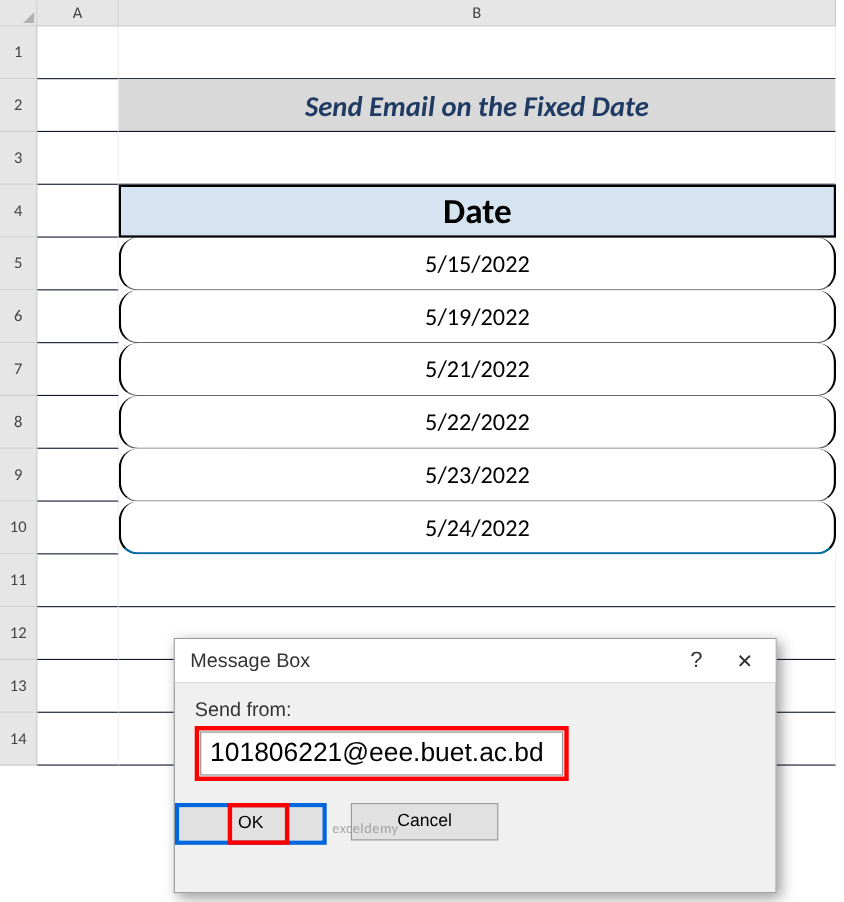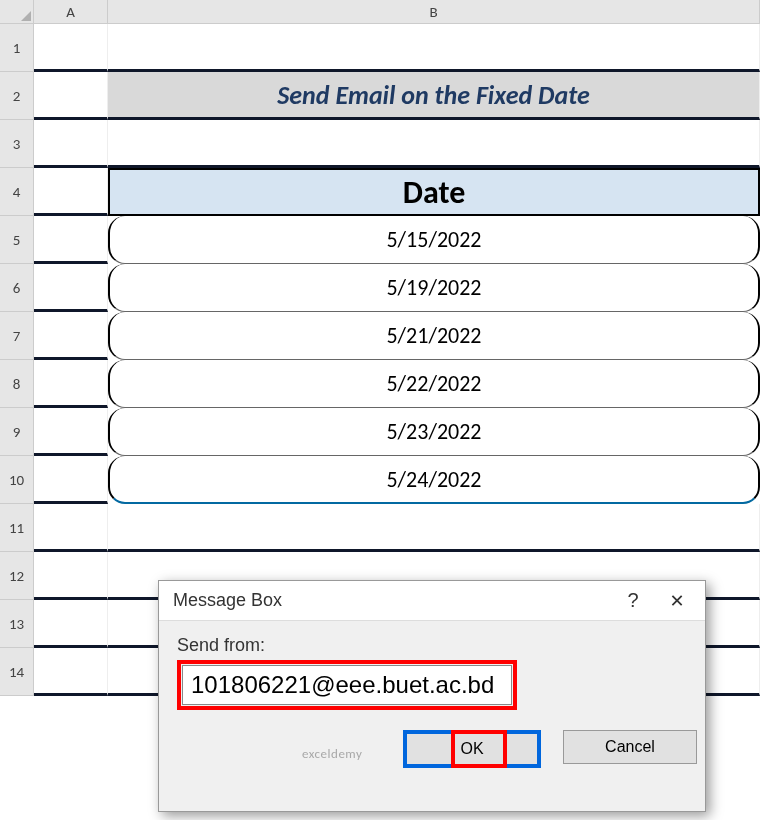--- a/index.html
+++ b/index.html
@@ -48,21 +48,21 @@
       border-right: 1px solid #ccc;
       border-bottom: 1px solid #ccc;
       font-size: 15px;
       color: #444;
       display: flex;
       align-items: center;
       justify-content: center;
     }
     .cell {
       border-right: 1px solid #eee;
-      border-bottom: 3px solid #0f172a;
+      border-bottom: 1px solid #0f172a;
       display: flex;
       align-items: center;
       justify-content: center;
       font-size: 22px;
     }
     .title-cell {
       background: #d9d9d9;
       font-style: italic;
       font-weight: bold;
       color: #1f3a63;
@@ -130,21 +130,20 @@
     .dialog-input {
       width: 100%;
       border: 1px solid #888;
       padding: 5px 8px;
       font-size: 24px;
       font-family: 'Segoe UI', Arial, sans-serif;
       background: #fff;
     }
     .dialog-buttons {
       display: flex;
-      justify-content: flex-end;
       gap: 22px;
       padding: 10px 8px 14px 0;
     }
     .dialog-btn {
       width: 134px;
       height: 34px;
       background: #e1e1e1;
       border: 1px solid #999;
       font-size: 16px;
       cursor: pointer;

